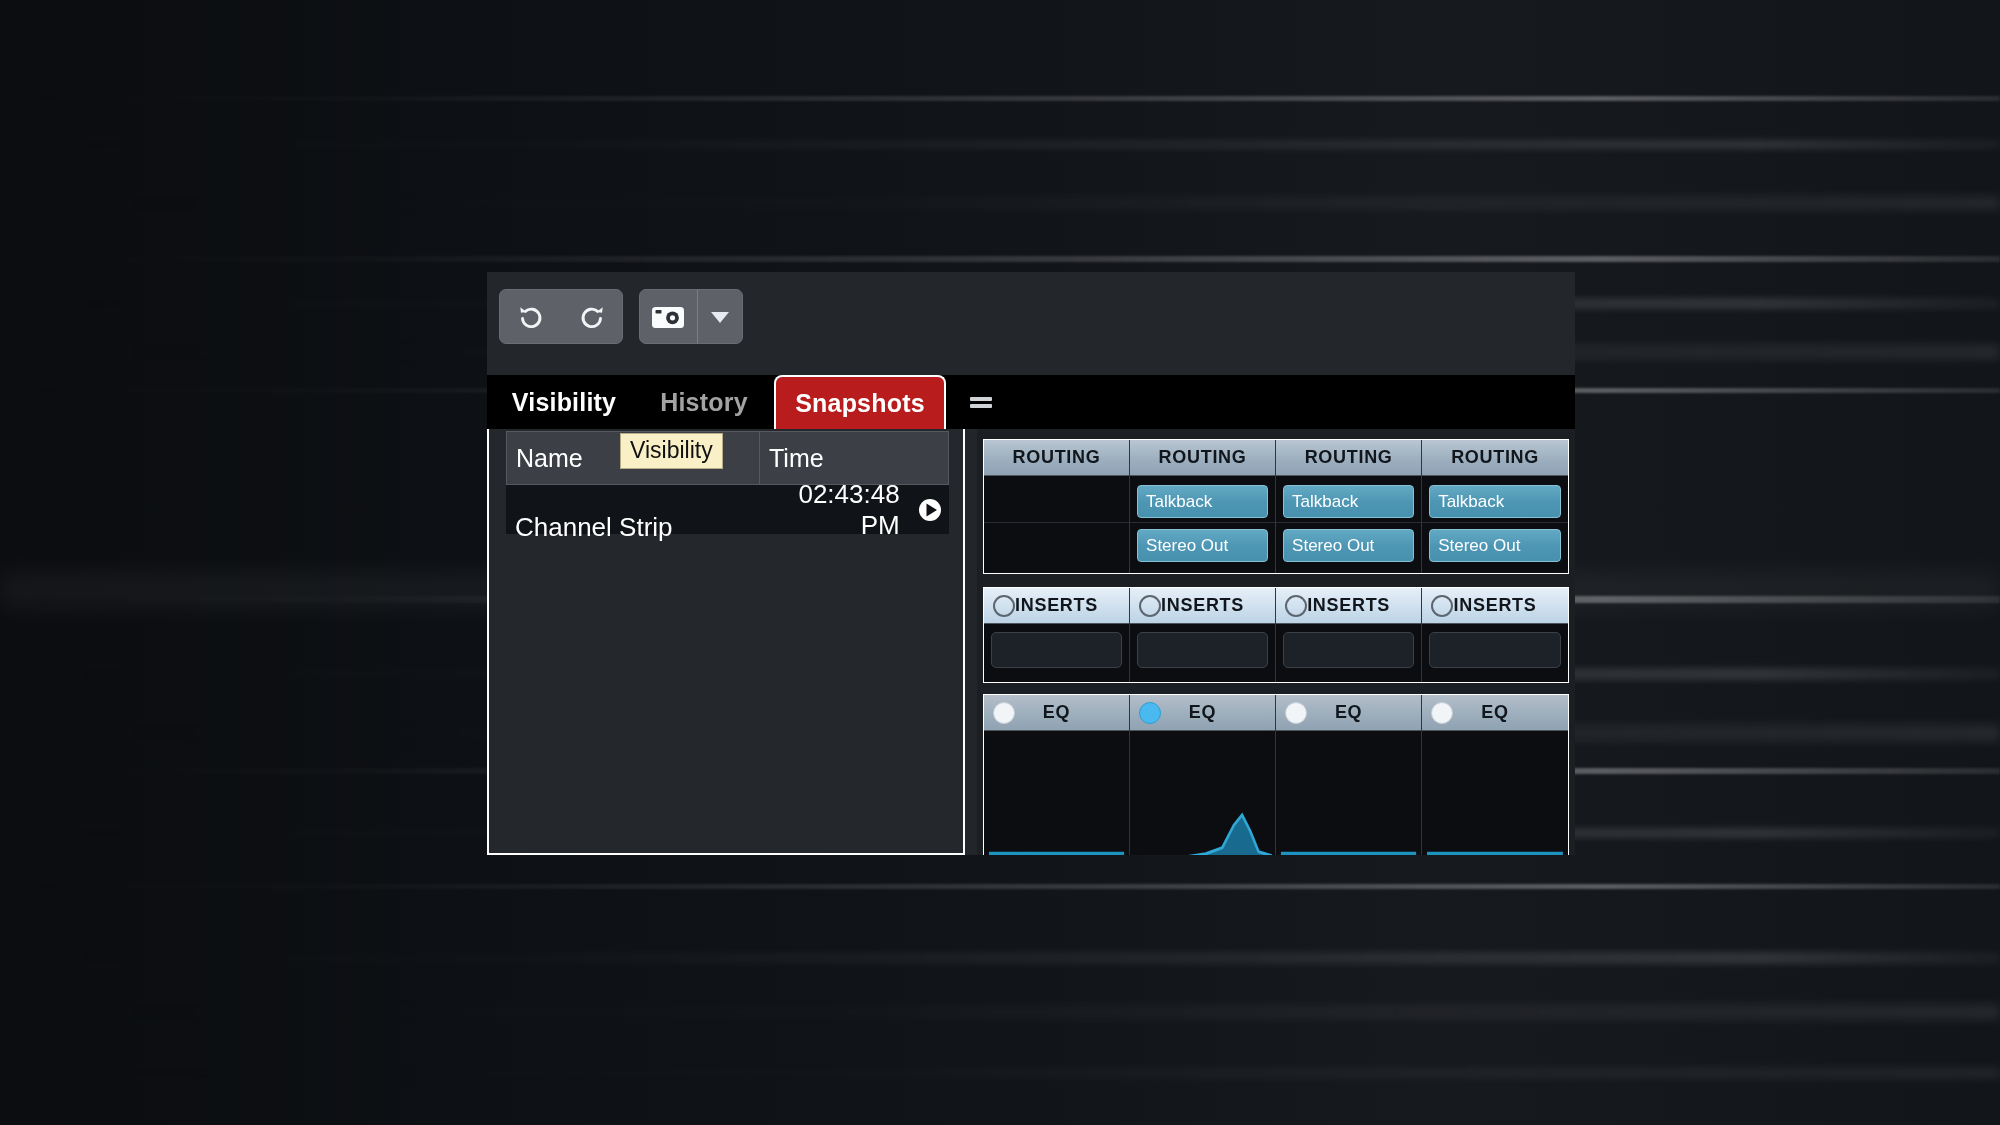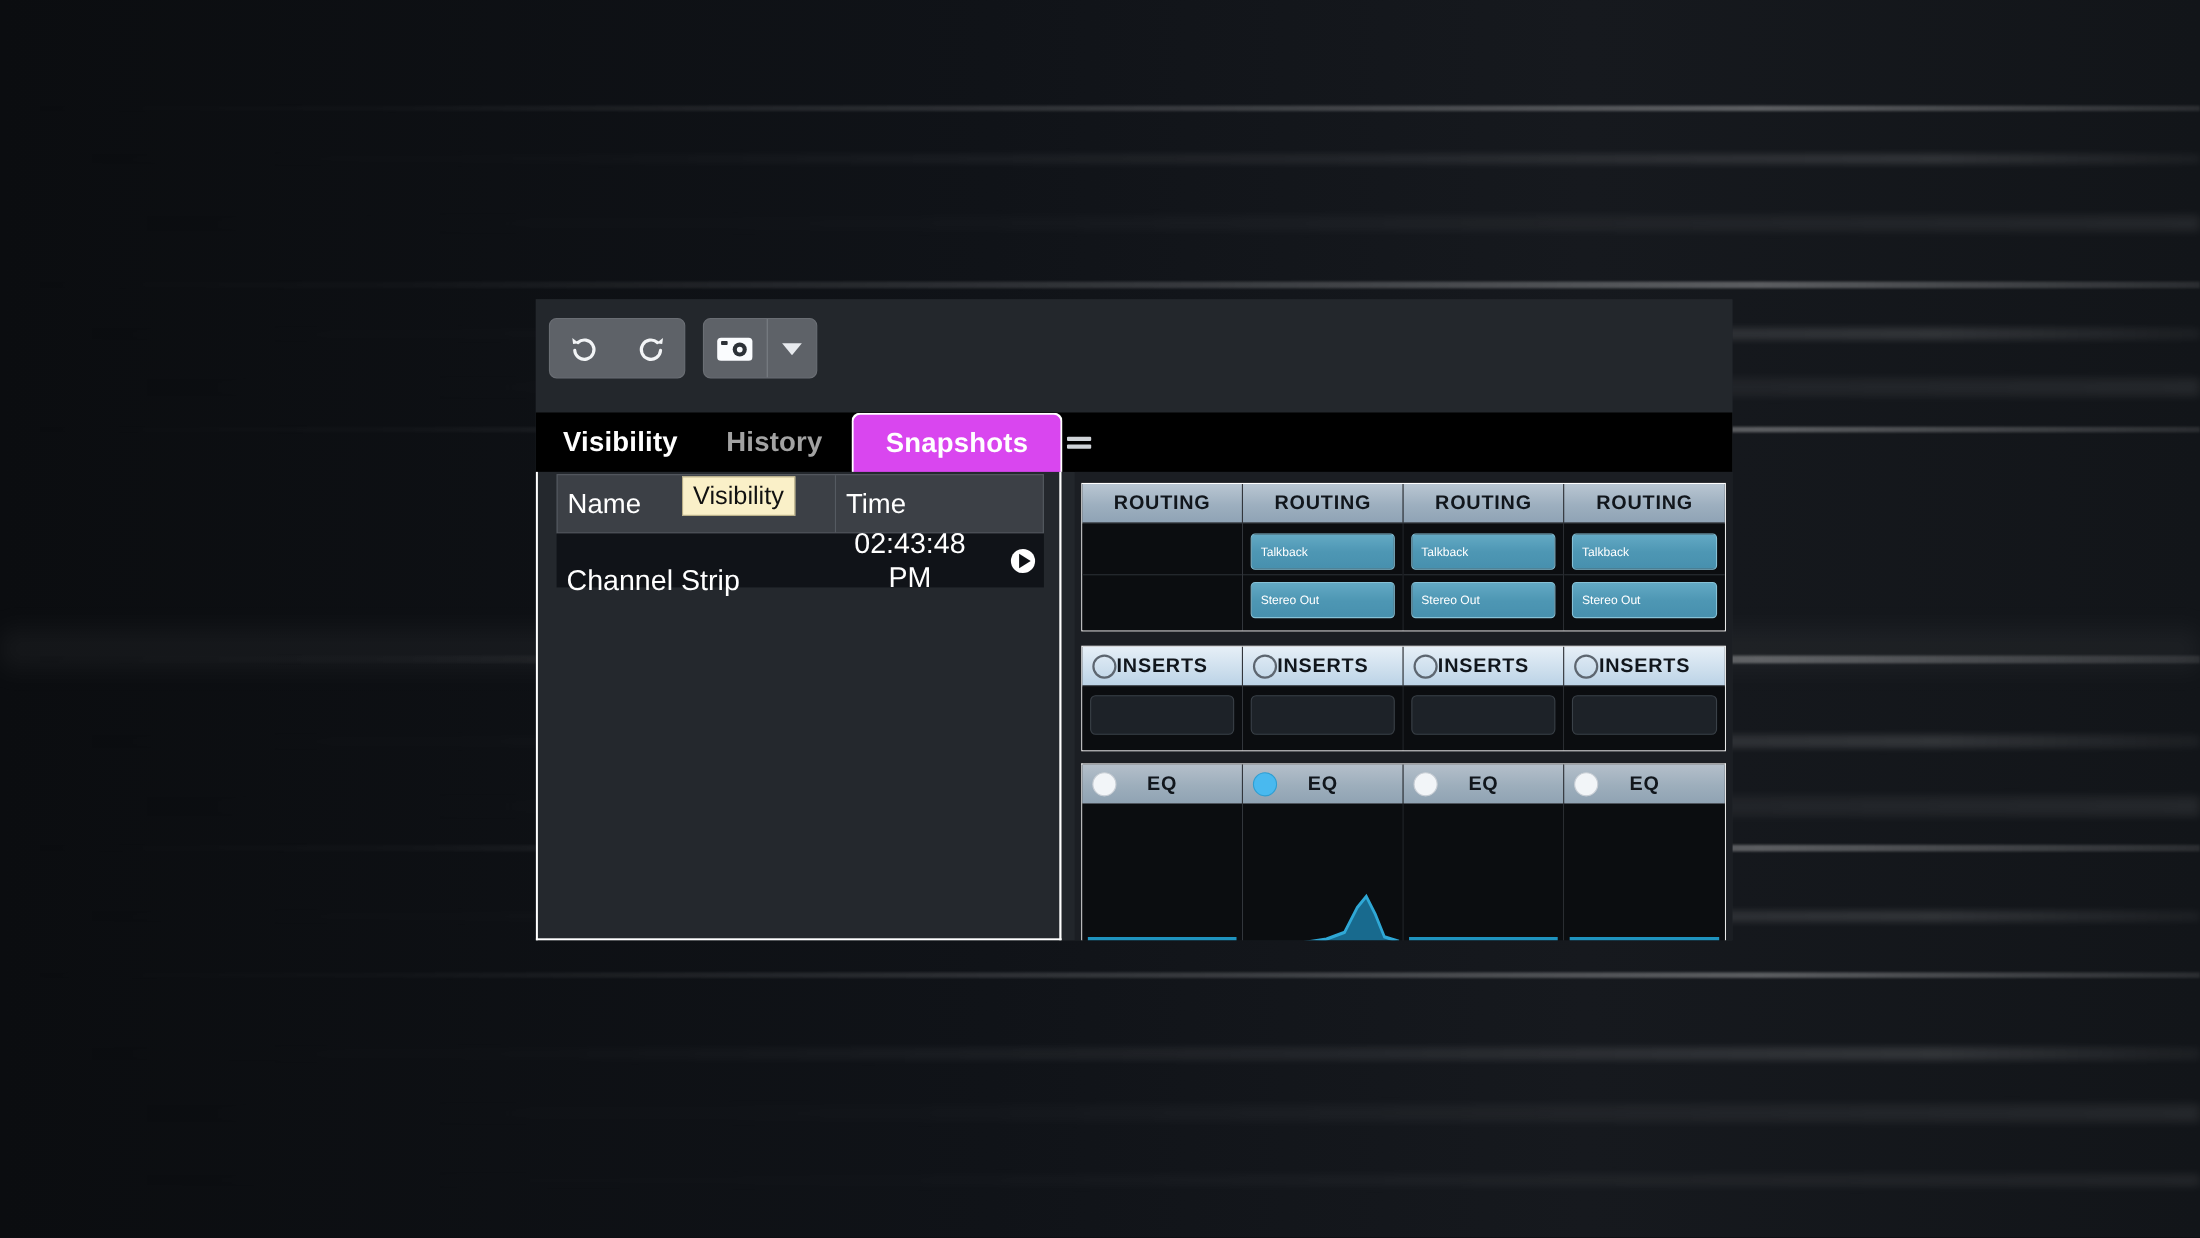--- a/index.html
+++ b/index.html
@@ -127,23 +127,23 @@
     align-items: center;
     justify-content: center;
     font-size: 25px;
     font-weight: bold;
     letter-spacing: 0.2px;
     box-sizing: border-box;
   }
   #tab-visibility { left: 10px;  width: 134px; color: #ffffff; }
   #tab-history    { left: 160px; width: 114px; color: #a3a3a3; }
   #tab-snapshots  {
-    left: 287px; width: 192px;
+    left: 287px; width: 172px;
     color: #ffffff;
-    background: #d946ef;
+    background: #b91c1c;
     border: 2px solid #ffffff;
     border-bottom: none;
     border-radius: 8px 8px 0 0;
     text-align: right;
   }
   #tab-menu-button {
     position: absolute;
     left: 474px; top: 0;
     width: 40px; height: 54px;
     display: flex; align-items: center; justify-content: center;
@@ -193,21 +193,21 @@
   .tbl-row {
     display: flex;
     align-items: center;
     height: 49px;
     box-sizing: border-box;
     font-size: 26px;
   }
   .tbl-row.unselected { background: #101318; color: #ffffff; }
   .tbl-row.selected   { background: #cdcdcd; color: #161616; }
   .cell-name { width: 253px; padding-left: 9px; box-sizing: border-box; margin-top: 36px; }
-  .cell-time { flex: 1 1 auto; text-align: center; padding-right: 12px; box-sizing: border-box; }
+  .cell-time { flex: 1 1 auto; text-align: right; padding-right: 12px; box-sizing: border-box; }
   .cell-action { width: 38px; display: flex; align-items: center; justify-content: center; }
 
   
   #tooltip-visibility {
     position: absolute;
     left: 133px; top: 161px;
     background: #faf0c8;
     border: 1px solid #b7ad87;
     color: #111111;
     font-size: 23px;
@@ -288,21 +288,21 @@
     position: relative;
   }
   .route-slot {
     position: absolute;
     left: 7px; right: 7px;
     height: 33px;
     border-radius: 4px;
     background: linear-gradient(180deg, #63a9c4 0%, #4e97b4 50%, #4790ae 100%);
     border: 1px solid #86c1d6;
     color: #ffffff;
-    font-size: 11px;
+    font-size: 17px;
     display: flex;
     align-items: center;
     padding-left: 8px;
     box-sizing: border-box;
   }
   .route-slot.s1 { top: 9px; }
   .route-slot.s2 { top: 53px; }
   .route-divider {
     position: absolute;
     left: 0; right: 0; top: 46px;

